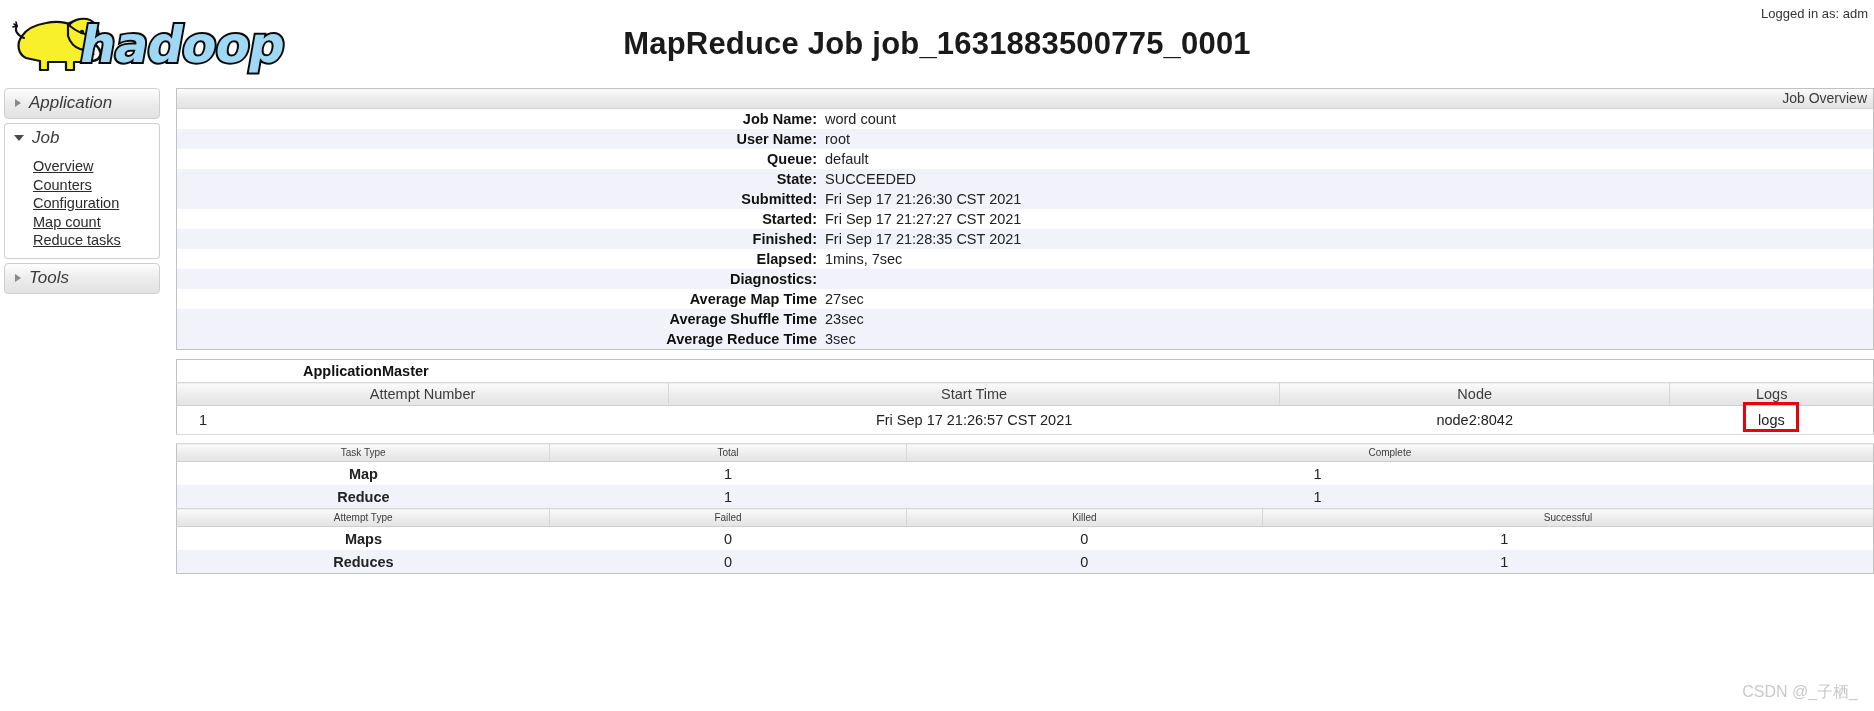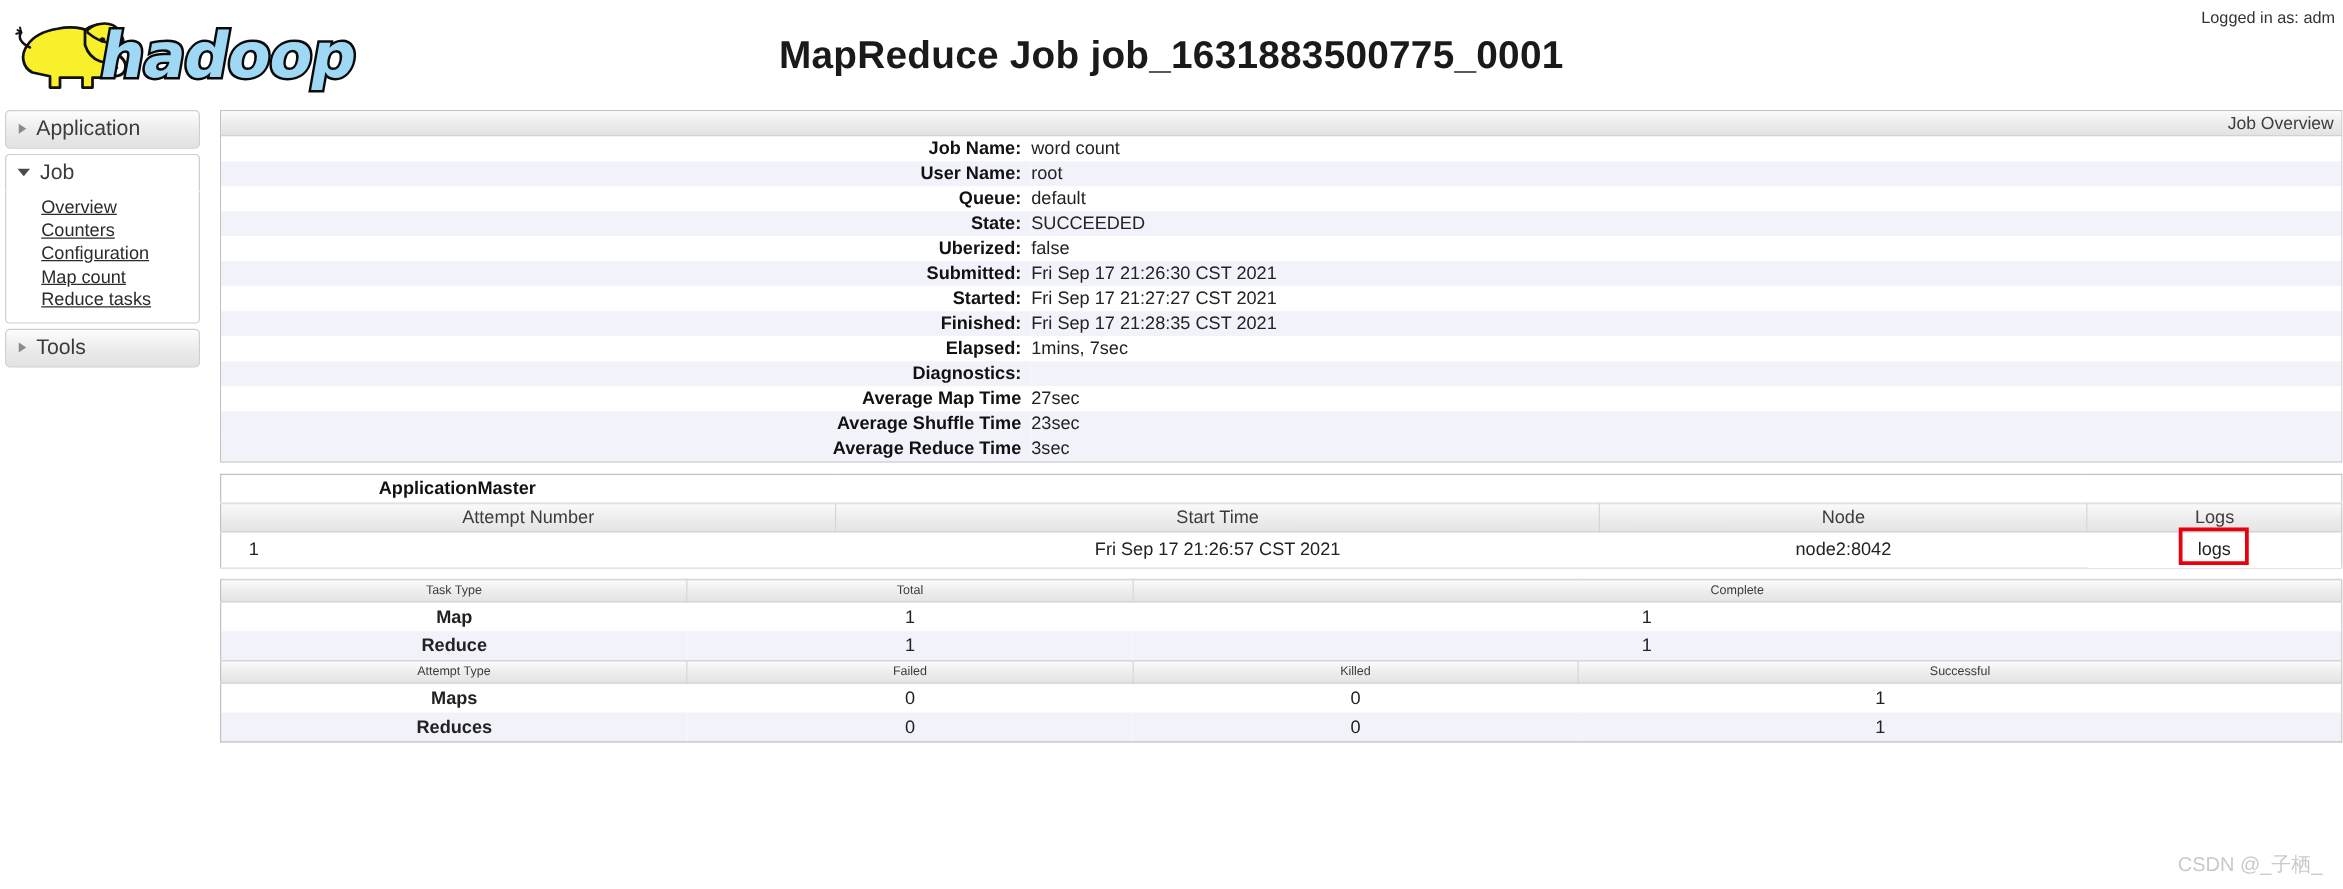--- a/index.html
+++ b/index.html
@@ -64,20 +64,21 @@
     background: linear-gradient(to bottom, #fdfdfd 0%, #ebebeb 55%, #e2e2e2 100%);
     border: 1px solid #cfcfcf;
     border-radius: 4px;
     padding: 4px 6px 5px 6px;
     font-size: 17px;
     color: #3b3b3b;
     display: flex;
     align-items: center;
     gap: 8px;
     cursor: pointer;
+    font-style: italic;
   }
   .nav-header.open {
     background: #ffffff;
     border-bottom: none;
     border-radius: 4px 4px 0 0;
   }
   .tri {
     display: inline-block;
     width: 0; height: 0;
     flex: none;
@@ -352,24 +353,20 @@
               <td class="v">root</td>
             </tr>
             <tr class="odd">
               <td class="k">Queue:</td>
               <td class="v">default</td>
             </tr>
             <tr class="even">
               <td class="k">State:</td>
               <td class="v">SUCCEEDED</td>
             </tr>
-            <tr class="odd">
-              <td class="k">Uberized:</td>
-              <td class="v">false</td>
-            </tr>
             <tr class="even">
               <td class="k">Submitted:</td>
               <td class="v">Fri Sep 17 21:26:30 CST 2021</td>
             </tr>
             <tr class="odd">
               <td class="k">Started:</td>
               <td class="v">Fri Sep 17 21:27:27 CST 2021</td>
             </tr>
             <tr class="even">
               <td class="k">Finished:</td>

